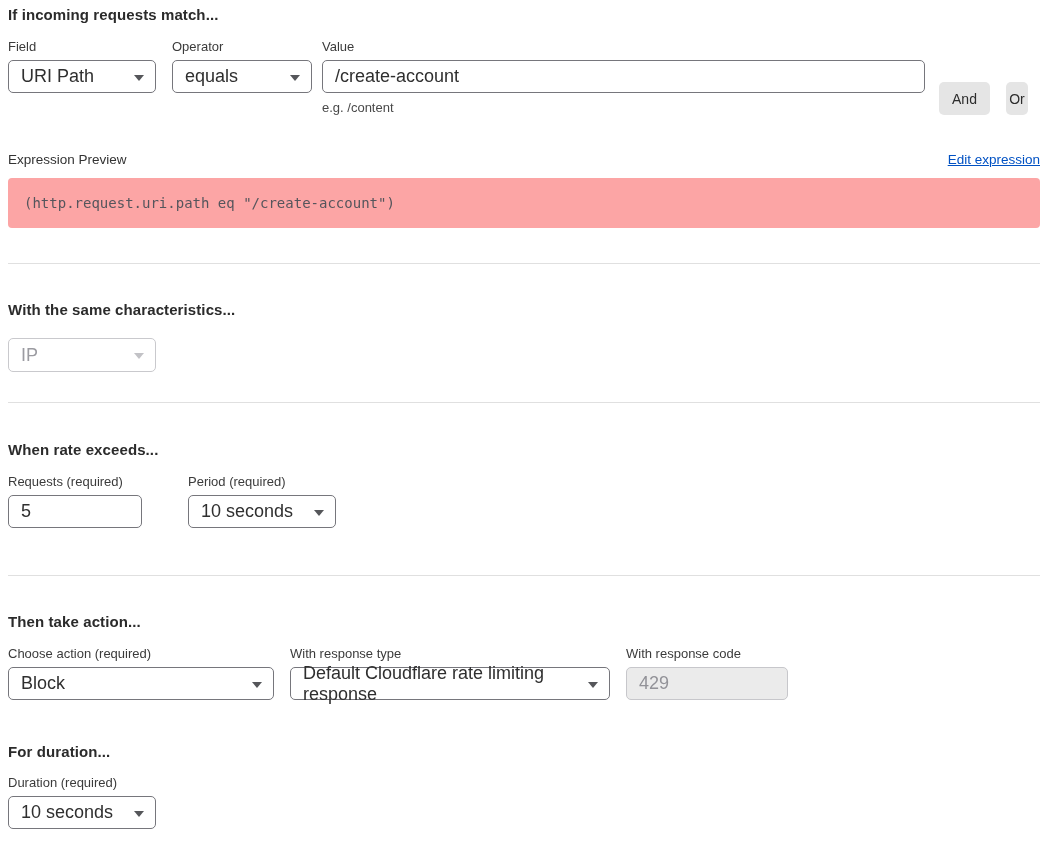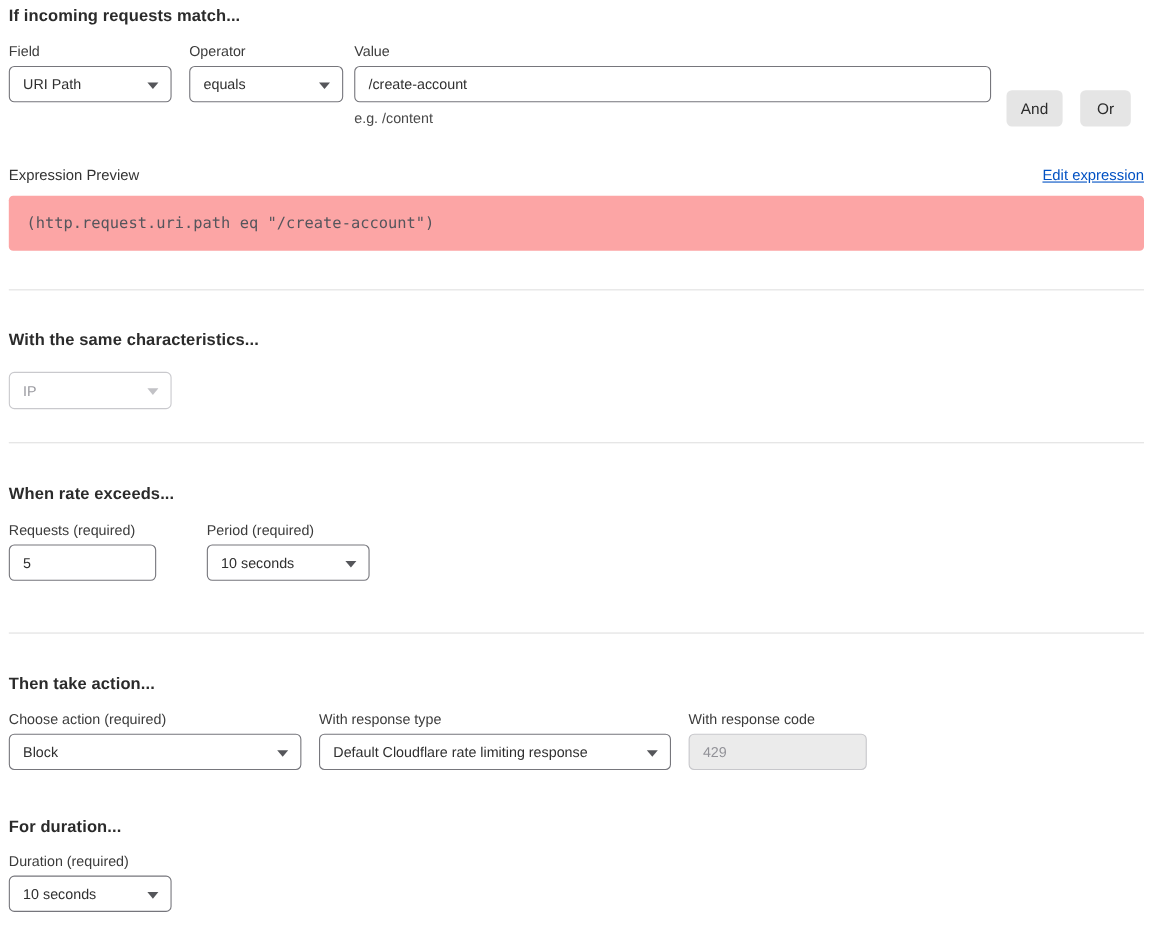--- a/index.html
+++ b/index.html
@@ -17,21 +17,21 @@
     letter-spacing: 0.1px;
   }
 
   .field-label { font-size: 13px; color: #3b3b3b; margin-bottom: 6px; display: block; }
 
   .control {
     height: 33px;
     border: 1px solid #76767c;
     border-radius: 5px;
     background: #fff;
-    font-size: 13px;
+    font-size: 18px;
     color: #2f2f2f;
     display: flex; align-items: center;
     padding: 0 12px;
     font-family: "Liberation Sans", "DejaVu Sans", sans-serif;
   }
   input.control { width: 100%; outline: none; }
   .select { position: relative; cursor: pointer; justify-content: space-between; padding-right: 28px; }
   .chevron {
     position: absolute; right: 11px; top: 50%; margin-top: -2px;
     width: 0; height: 0;
@@ -51,21 +51,21 @@
   .col-operator { width: 140px; margin-right: 10px; }
   .col-value { flex: 1; margin-right: 14px; }
   .hint { font-size: 13px; color: #494949; margin-top: 7px; }
   .logic-btn {
     height: 33px; border: none; border-radius: 5px;
     background: #e5e5e5; color: #2c2c2c; font-size: 14px;
     font-family: "Liberation Sans", "DejaVu Sans", sans-serif;
     cursor: pointer; align-self: flex-end;
   }
   .and-btn { width: 51px; margin-right: 16px; }
-  .or-btn { width: 46px; }
+  .or-btn { width: 22px; }
 
   .expr-header { margin-top: 37px; display: flex; justify-content: space-between; align-items: baseline; gap: 12px; }
   .expr-label { font-size: 13.5px; color: #333; }
   .expr-link { font-size: 13.5px; color: #0051c3; text-decoration: underline; cursor: pointer; }
   .expr-box {
     margin-top: 11px; height: 50px; background: #fca5a5; border-radius: 4px;
     display: flex; align-items: center; padding: 0 16px;
     font-family: "DejaVu Sans Mono", "Liberation Mono", monospace;
     font-size: 14px; color: #55555c;
   }

